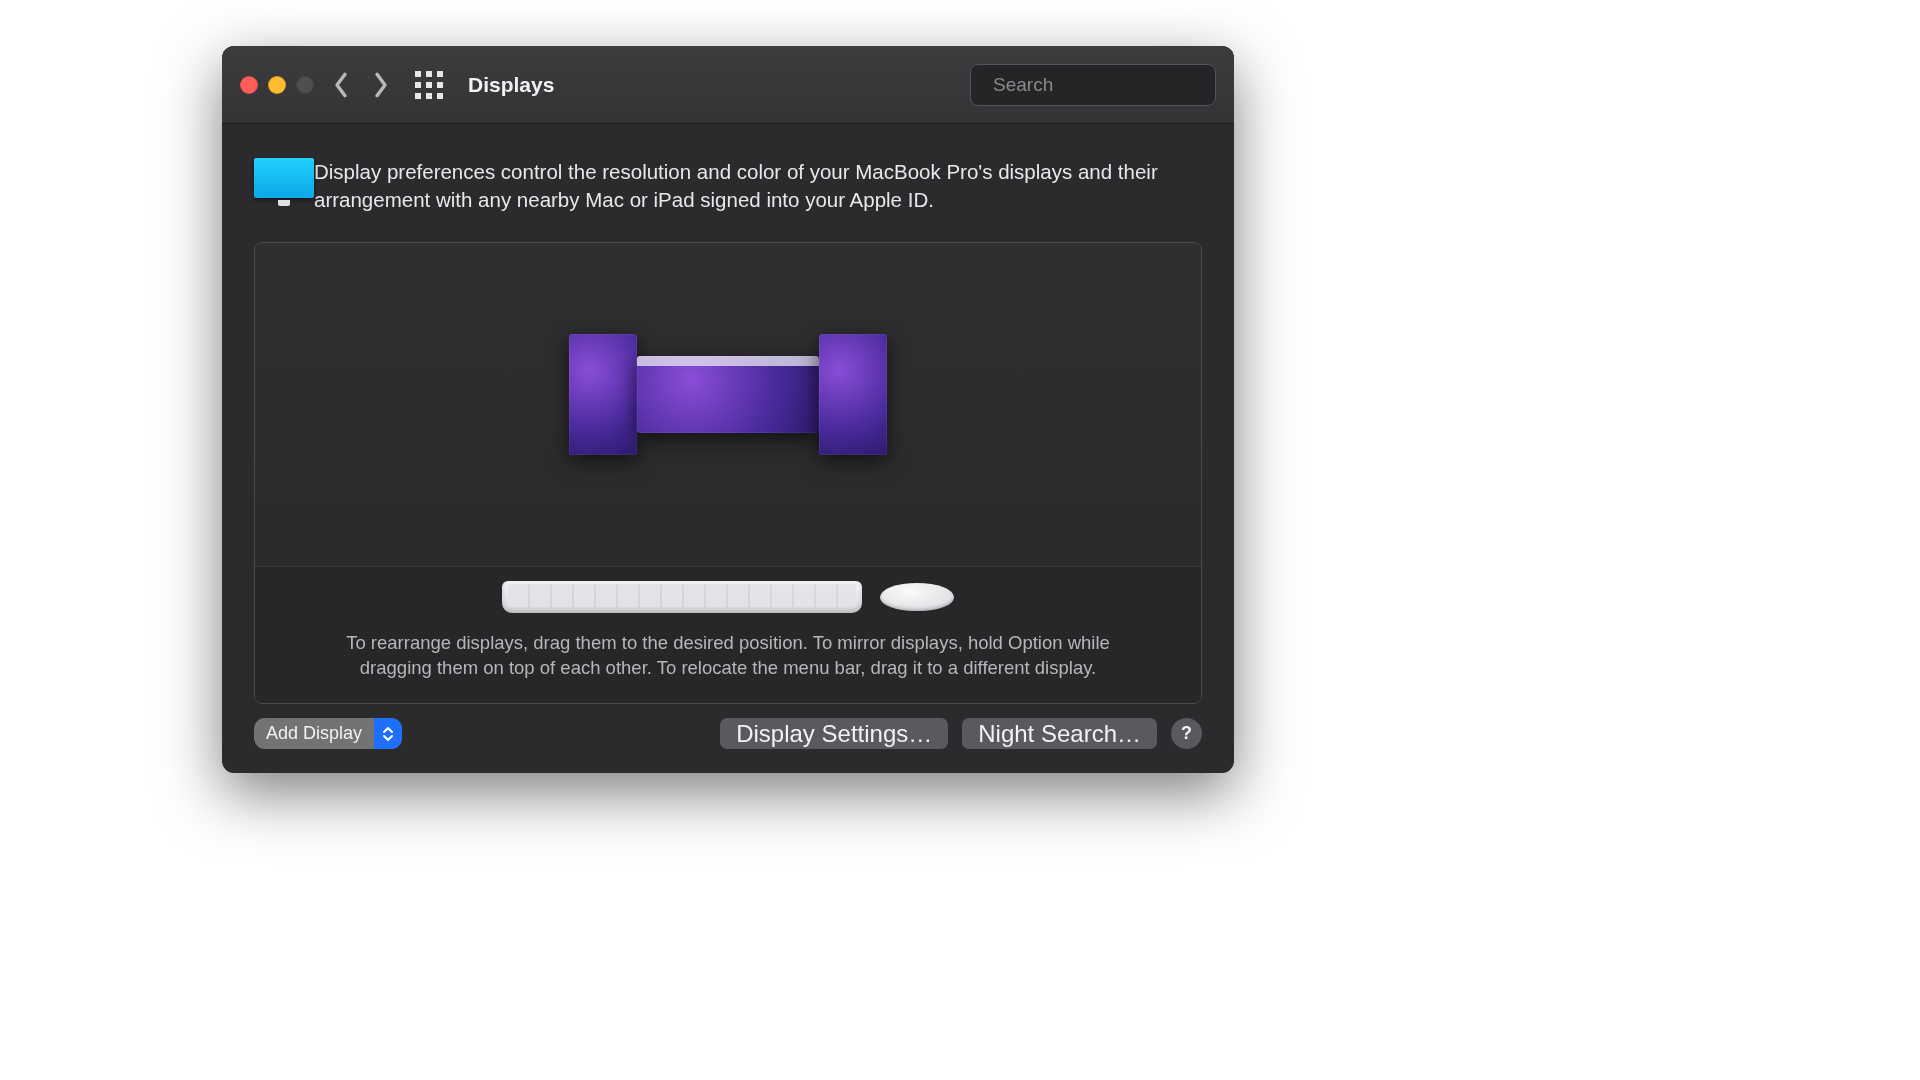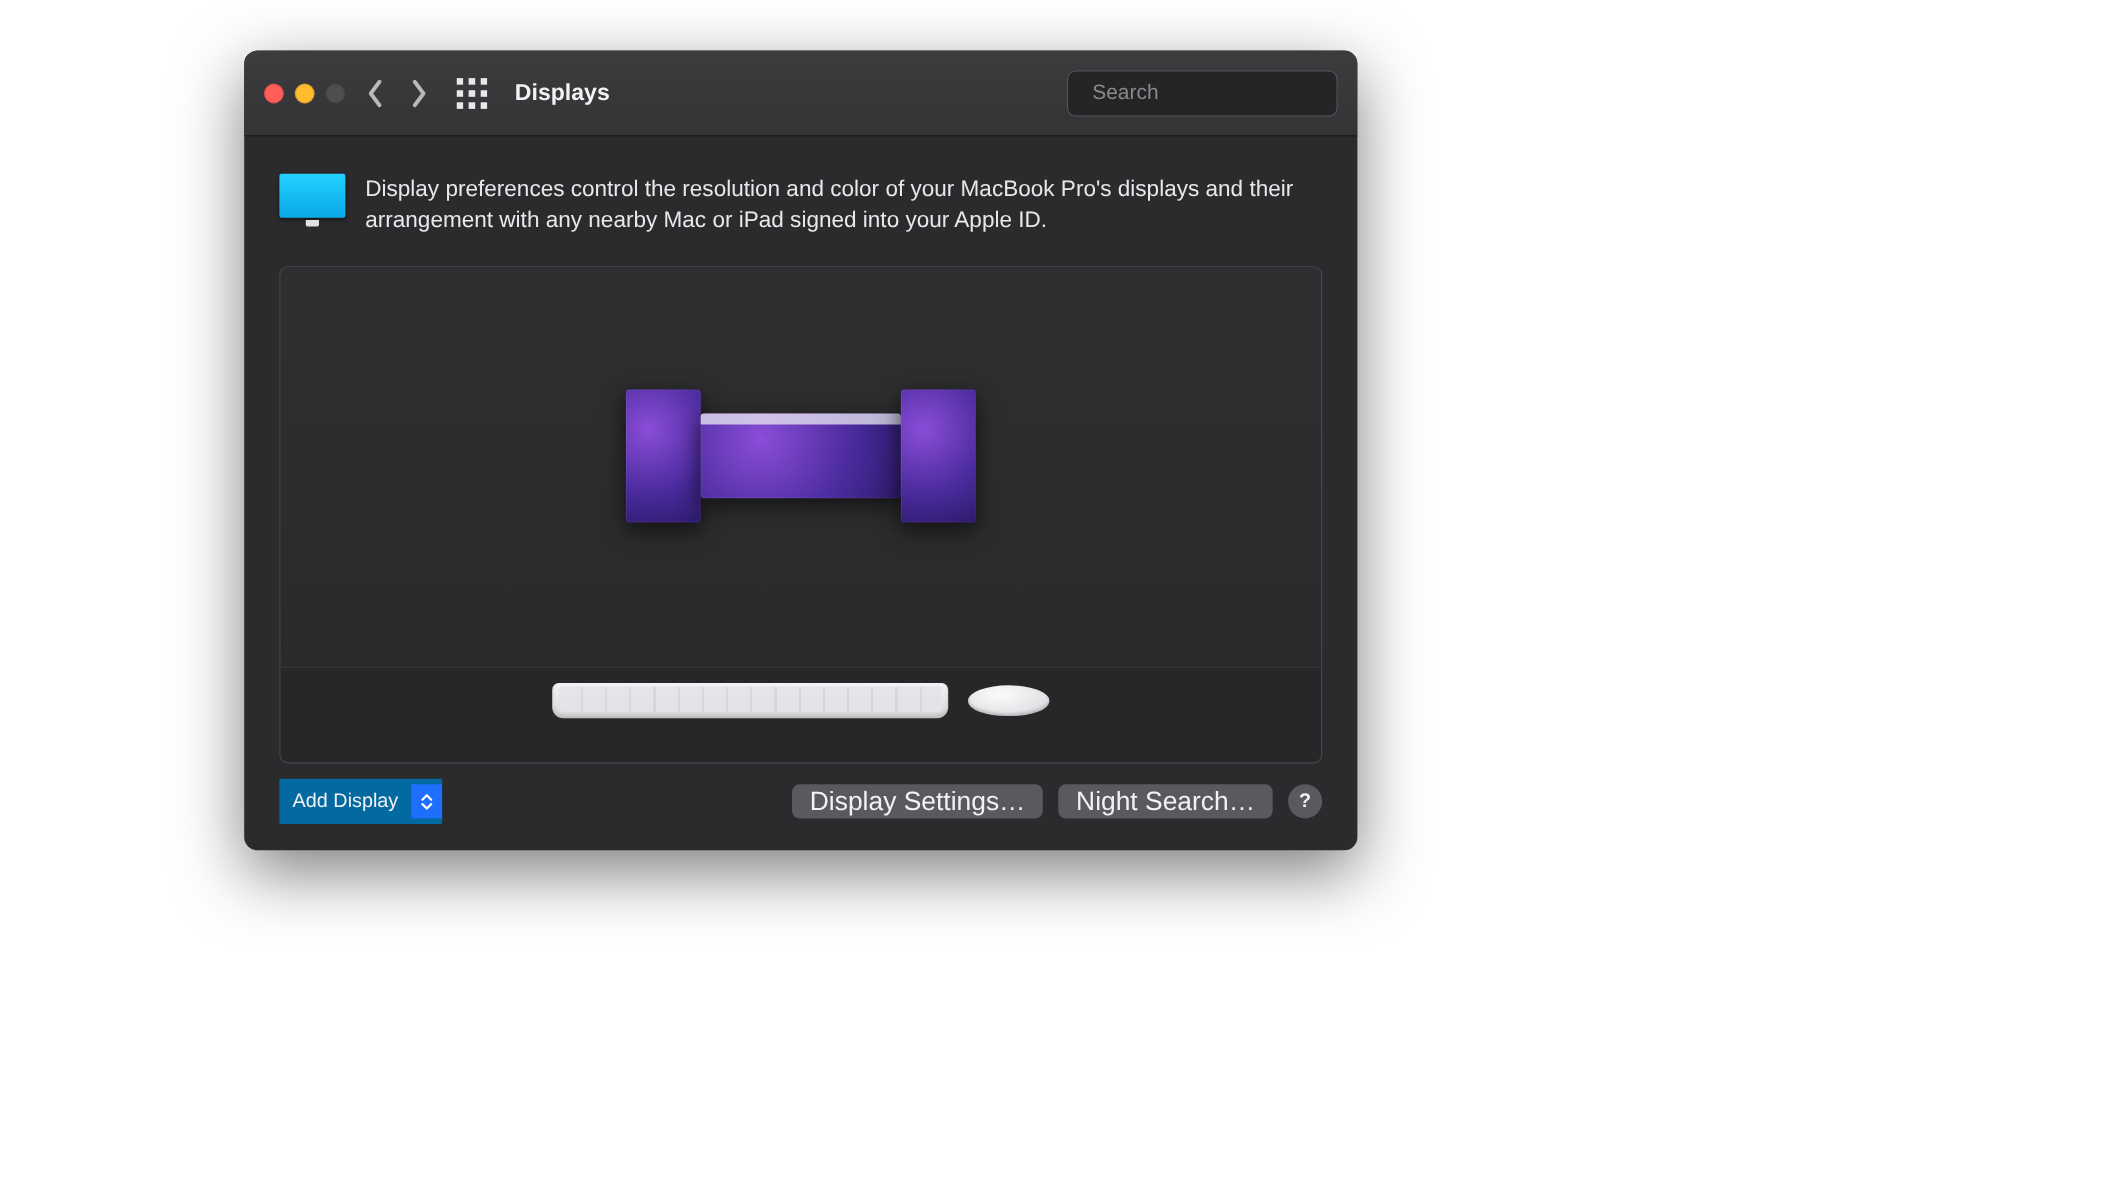--- a/index.html
+++ b/index.html
@@ -76,21 +76,20 @@
   }
   .search input::placeholder{color:#8a898c;}
   
   .content {
     flex:1;
     padding: 34px 32px 24px 32px;
     display:flex;flex-direction:column;
   }
   .intro {
     display:flex;
-    gap:18px;
     margin-bottom: 28px;
   }
   .display-icon {
     width:60px;height:46px;
     flex-shrink:0;
     position:relative;
   }
   .display-icon .screen{
     width:60px;height:40px;
     background:linear-gradient(#22d1ff,#0aa8e8);
@@ -178,23 +177,23 @@
     margin:0 auto;
   }
   
   .bottom-row{
     display:flex;align-items:center;
     margin-top:14px;
     gap:14px;
   }
   .dropdown{
     display:flex;align-items:center;
-    background:#0369a1;
-    border-radius:1px;
-    height:41px;
+    background:#737373;
+    border-radius:11px;
+    height:31px;
     overflow:hidden;
     cursor:pointer;
   }
   .dropdown .dd-label{
     color:#f2f1f4;font-size:18px;
     padding:0 12px;
   }
   .dropdown .dd-toggle{
     background:#1f6fff;
     width:28px;height:31px;
@@ -284,20 +283,21 @@
             <div class="menubar"></div>
           </div>
           <div class="mon side"></div>
         </div>
       </div>
       <div class="arrange-lower">
         <div class="peripherals">
           <div class="keyboard-illus"></div>
           <div class="mouse-illus"></div>
         </div>
+        <div class="arrange-hint">To rearrange displays, drag them to the desired position. To mirror displays, hold Option while dragging them on top of each other. To relocate the menu bar, drag it to a different display.</div>
       </div>
     </div>
 
     <div class="bottom-row">
       <div class="dropdown">
         <span class="dd-label">Add Display</span>
         <span class="dd-toggle">
           <svg viewBox="0 0 12 16">
             <path d="M2 6 L6 2 L10 6" stroke="currentColor" stroke-width="2" fill="none" stroke-linecap="round" stroke-linejoin="round"></path>
             <path d="M2 10 L6 14 L10 10" stroke="currentColor" stroke-width="2" fill="none" stroke-linecap="round" stroke-linejoin="round"></path>

